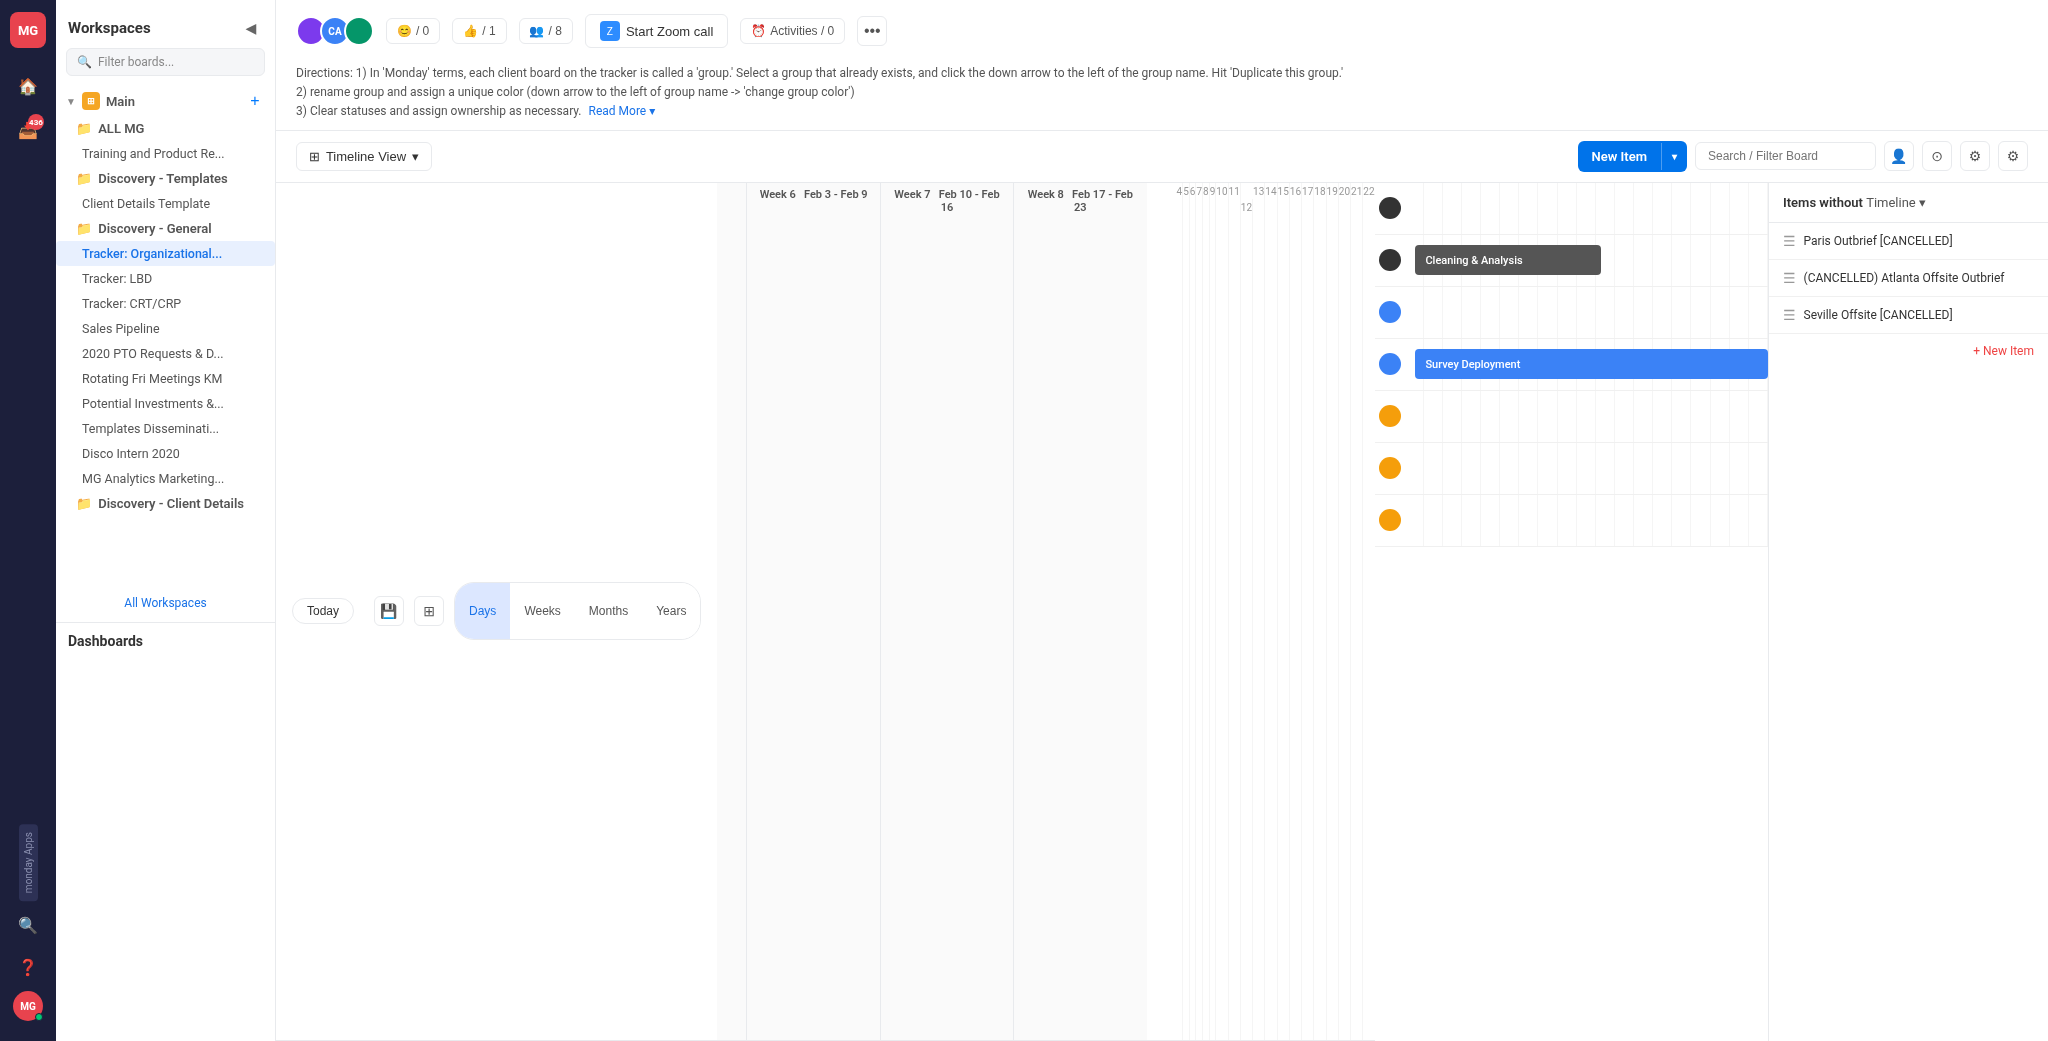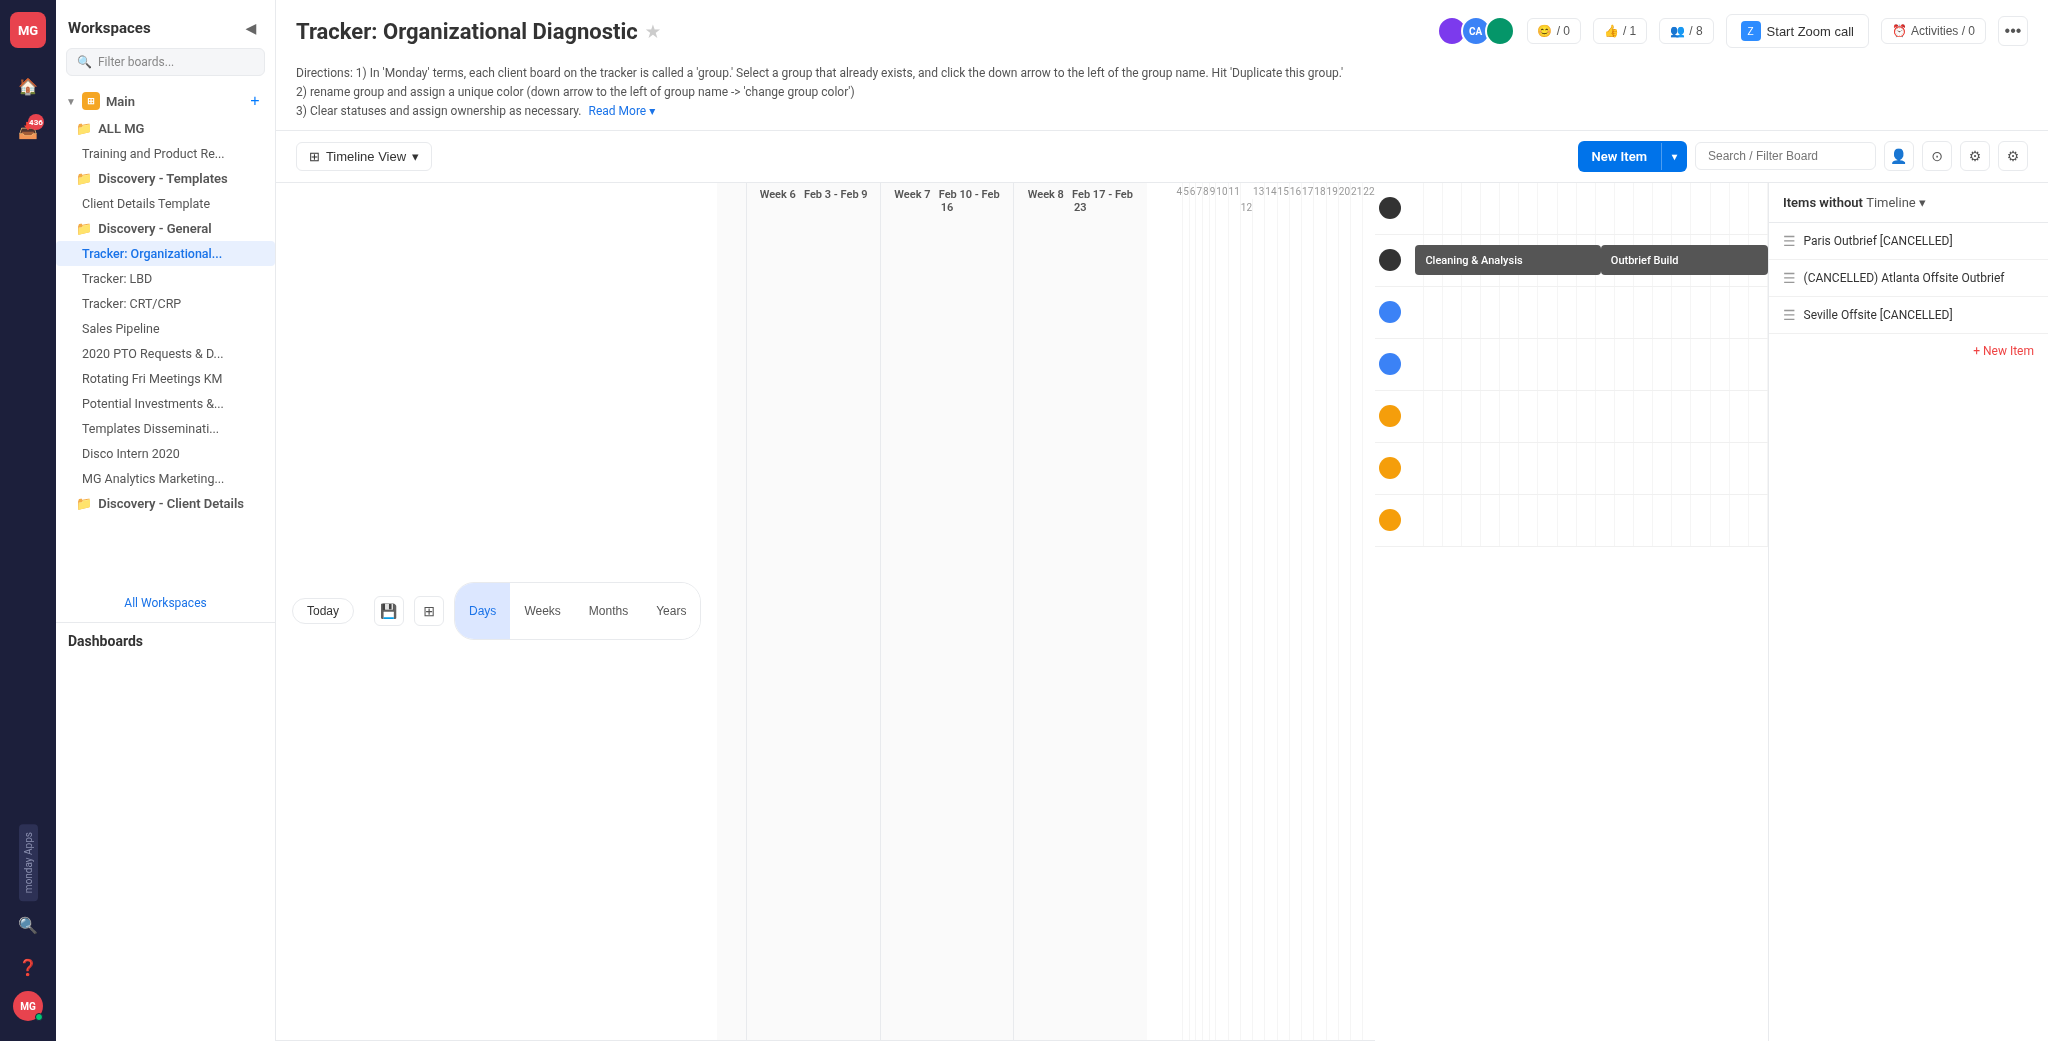--- a/index.html
+++ b/index.html
@@ -481,24 +481,20 @@
   </div>
 
   <div class="all-workspaces">All Workspaces</div>
   <div class="sidebar-dashboards">Dashboards</div>
 </div>
 
 <div class="main-content">
 
   <div class="top-bar">
     <div class="top-bar-row1">
-      <div class="board-title">
-        <span>Tracker: Organizational Diagnostic</span>
-        <span class="star">★</span>
-      </div>
       <div class="top-bar-actions">
         <div class="avatars-group">
           <div class="avatar-chip" style="background:#7c3aed;"></div>
           <div class="avatar-chip" style="background:#3b82f6;">CA</div>
           <div class="avatar-chip" style="background:#059669;"></div>
         </div>
         <button class="action-btn">
           <span>😊</span>
           <span>/ 0</span>
         </button>
@@ -648,21 +644,20 @@
               <div class="grid-cell"></div>
               <div class="grid-cell"></div>
               <div class="grid-cell"></div>
               <div class="grid-cell"></div>
               <div class="grid-cell"></div>
               <div class="grid-cell"></div>
               <div class="grid-cell"></div>
               <div class="grid-cell"></div>
               <div class="grid-cell"></div>
             <div class="bar" style="background:#555; left:3%; width:51%;">Cleaning &amp; Analysis</div>
-            <div class="bar" style="background:#555; left:54%; width:46%;">Outbrief Build</div>
           </div>
         </div>
 
         <div class="tr">
           <div class="dot-col">
             <div class="dot" style="background:#3b82f6;"></div>
           </div>
           <div class="grid-cells">
             <div class="grid-cell"></div>
               <div class="grid-cell"></div>
@@ -703,20 +698,21 @@
               <div class="grid-cell"></div>
               <div class="grid-cell"></div>
               <div class="grid-cell"></div>
               <div class="grid-cell"></div>
               <div class="grid-cell"></div>
               <div class="grid-cell"></div>
               <div class="grid-cell"></div>
               <div class="grid-cell"></div>
               <div class="grid-cell"></div>
               <div class="grid-cell"></div>
+            <div class="bar" style="background:#3b82f6; left:3%; width:97%;">Survey Deployment</div>
           </div>
         </div>
 
         <div class="tr">
           <div class="dot-col">
             <div class="dot" style="background:#f59e0b;"></div>
           </div>
           <div class="grid-cells">
             <div class="grid-cell"></div>
               <div class="grid-cell"></div>

